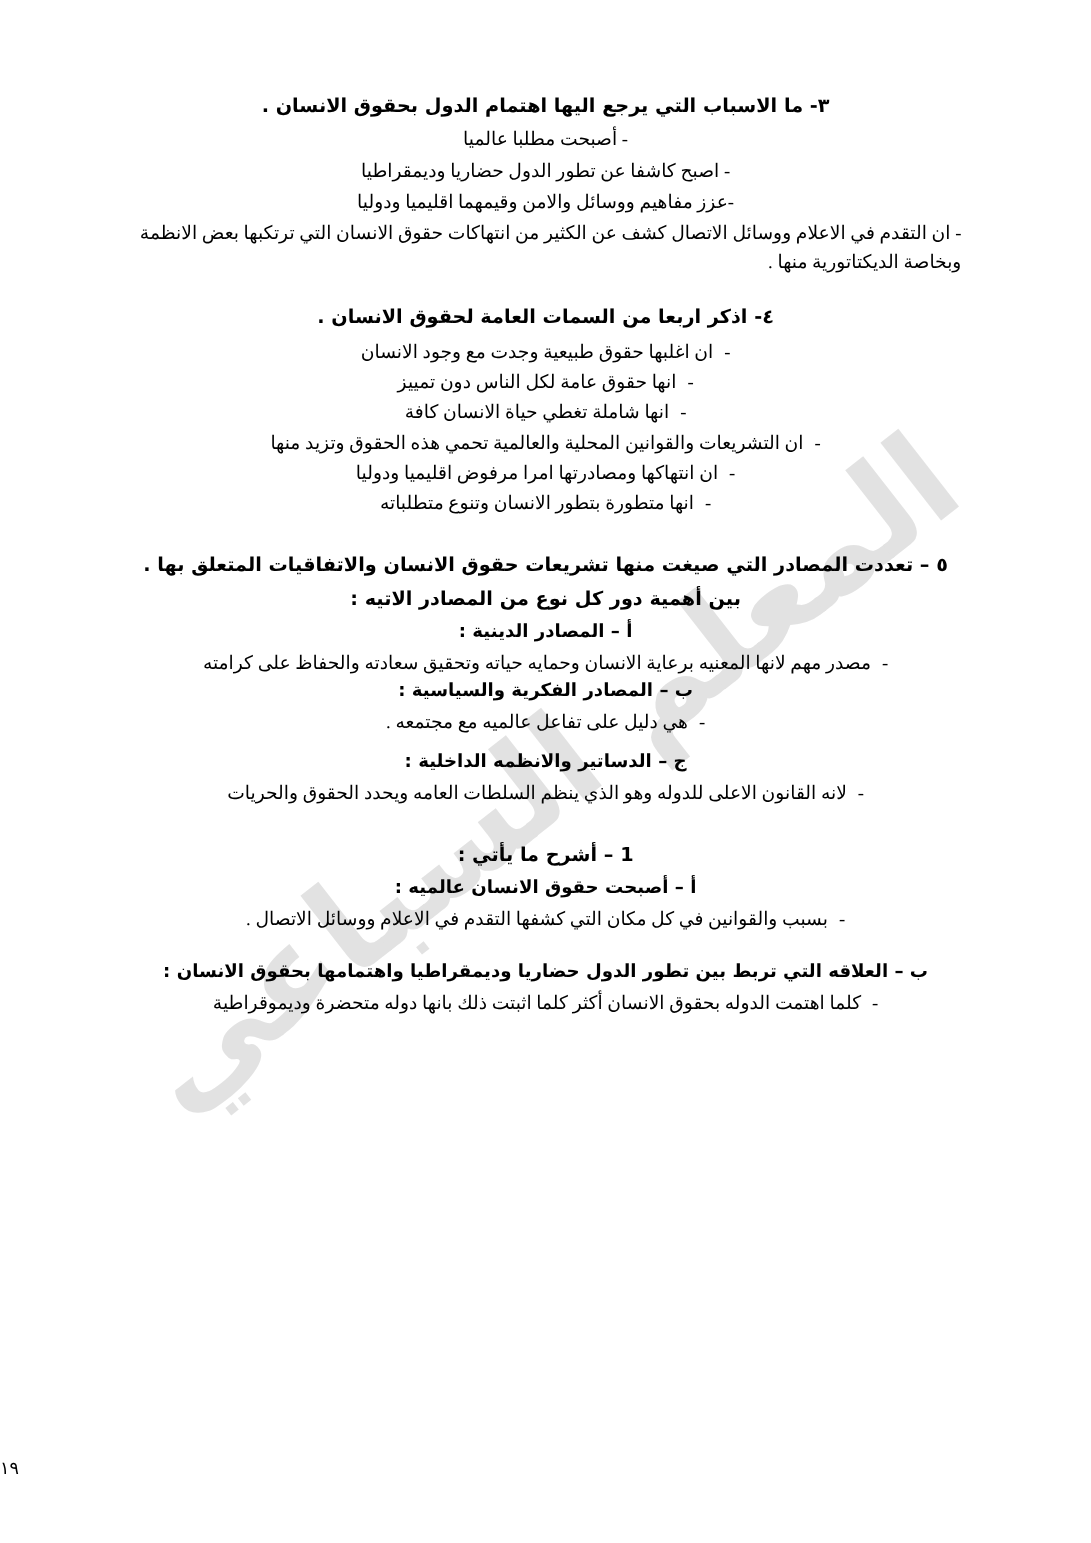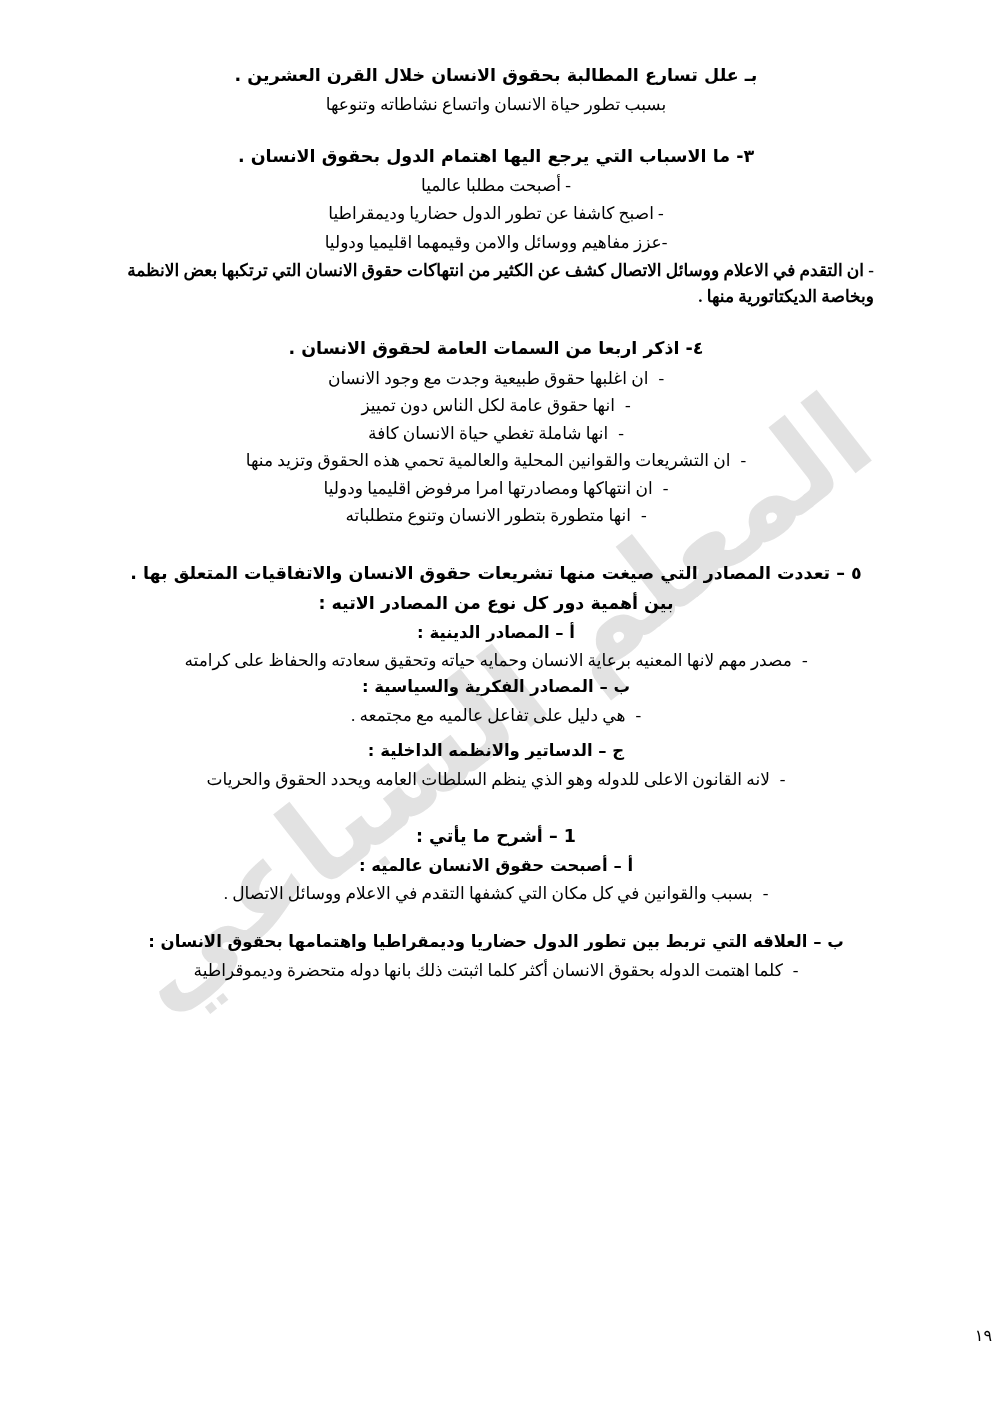--- a/index.html
+++ b/index.html
@@ -70,21 +70,20 @@
     text-align: center;
   }
   .para {
     font-size: 17px;
     line-height: 1.55;
     margin: 0 0 2px 0;
     text-align: center;
   }
   .para.justify {
     text-align: right;
-    font-weight: bold;
   }
   .gap-sm { height: 10px; }
   .gap-md { height: 22px; }
   .gap-lg { height: 30px; }
   .listrow {
     display: flex;
     flex-direction: row;
     justify-content: center;
     gap: 10px;
     font-size: 17px;
@@ -95,44 +94,40 @@
   }
   .listrow .txt {
     flex: 0 0 auto;
     text-align: left;
   }
   .page-number {
     position: absolute;
     left: 0;
     right: 0;
     bottom: 58px;
-    text-align: right;
+    text-align: left;
     font-size: 16px;
     font-family: "Liberation Serif", serif;
     z-index: 2;
   }
   .block-4-list .listrow {
     justify-content: center;
   }
 </style>
 </head>
 <body>
 
 <div class="page">
 
   <div class="watermark">
     <div class="watermark-text">المعلم السباعي</div>
   </div>
 
   <div class="content">
 
-    <div>
-      <p class="q-head center-ish">بـ علل تسارع المطالبة بحقوق الانسان خلال القرن العشرين .</p>
-      <p class="para">بسبب تطور حياة الانسان واتساع نشاطاته وتنوعها</p>
-    </div>
 
     <div class="gap-md"></div>
 
     <div>
       <p class="q-head center-ish">٣- ما الاسباب التي يرجع اليها اهتمام الدول  بحقوق الانسان .</p>
       <p class="para">- أصبحت مطلبا عالميا</p>
       <p class="para">- اصبح كاشفا عن تطور الدول حضاريا وديمقراطيا</p>
       <p class="para">-عزز مفاهيم ووسائل والامن وقيمهما اقليميا ودوليا</p>
       <p class="para justify" style="text-align:right; padding-right:0;">- ان التقدم في الاعلام ووسائل الاتصال كشف عن الكثير من انتهاكات حقوق الانسان  التي ترتكبها بعض الانظمة وبخاصة الديكتاتورية منها .</p>
     </div>

